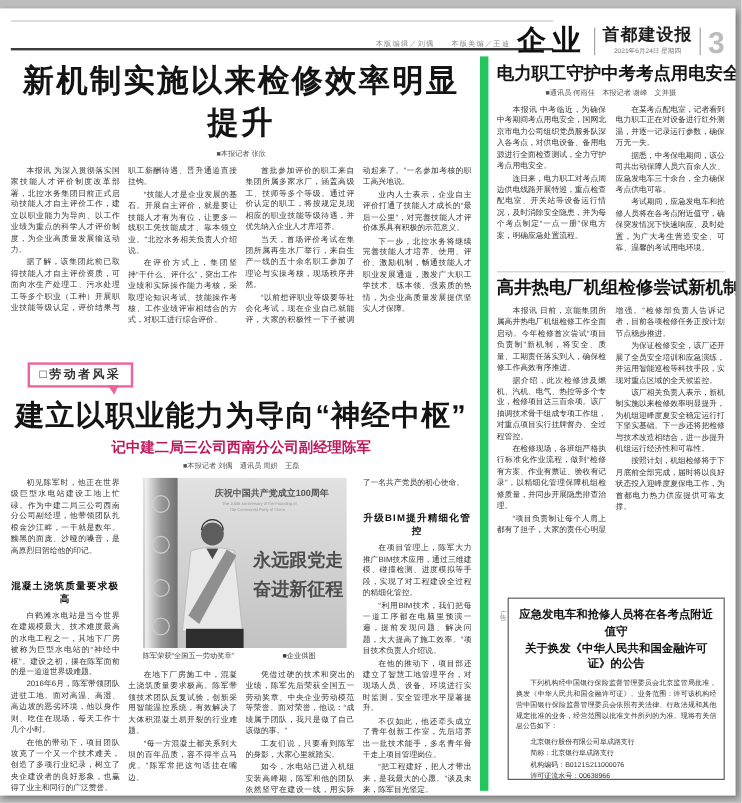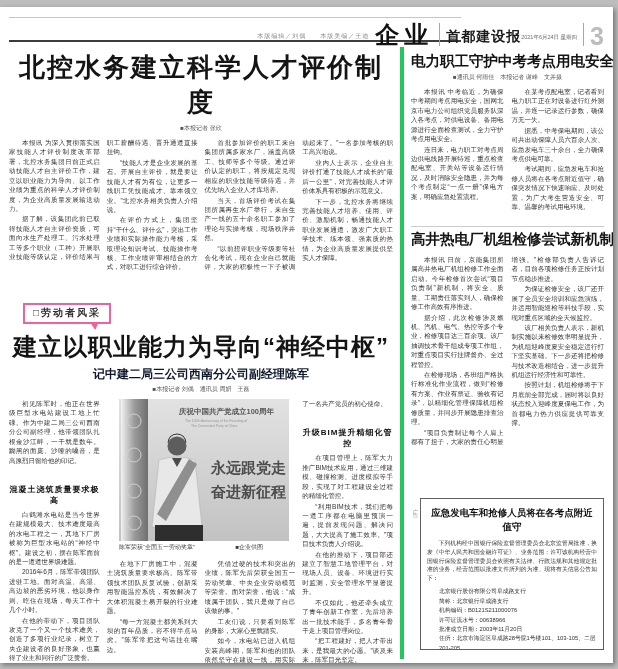--- a/index.html
+++ b/index.html
@@ -9,47 +9,47 @@
           padding:6px 9px 4px 9px; overflow:hidden; box-shadow:2px 2px 5px rgba(0,0,0,.4); }
 
   
   .hdr { position:relative; height:30px;text-decoration:underline; }
   .hdr-thin  { position:absolute; left:0; top:4px;  width:452px; height:1px; background:#c6c6c6; }
   .hdr-thick { position:absolute; left:0; bottom:1px; width:452px; height:2px; background:#3c3c3c; }
   .hdr-right { position:absolute; right:0; bottom:-4px; display:flex; align-items:flex-end; gap:6px; }
   .edition   { font-size:6px; color:#8a8a8a; letter-spacing:1px; padding-bottom:6px; white-space:nowrap; }
   .section   { font-size:24px; font-weight:bold; color:#101010; letter-spacing:5px; line-height:.95; white-space:nowrap; }
   .vbar      { width:1px; height:23px; background:#a6a6a6; margin-bottom:1px; }
-  .paperbox  { display:flex; flex-direction:row; align-items:center; padding-bottom:1px; }
+  .paperbox  { display:flex; flex-direction:column; align-items:center; padding-bottom:1px; }
   .paper-name{ font-size:14px; font-weight:bold; color:#1c1c1c; letter-spacing:1px; white-space:nowrap; }
   .paper-date{ font-size:5.5px; color:#6e6e6e; white-space:nowrap; margin-top:1px; }
   .pagenum   { font-size:25px; font-weight:bold; color:#bcbcbc; line-height:.85; }
 
   
   .content { display:flex; margin-top:4px; height:612px; }
   .left-zone { width:391px; padding-right:7px; }
-  .right-zone { flex:1; border-left:4px solid #22c55e; padding:2px 0 0 7px; min-width:0; }
+  .right-zone { flex:1; border-left:7px solid #22c55e; padding:2px 0 0 7px; min-width:0; }
 
   
   .para { font-size:6.5px; line-height:1.45; color:#333; text-align:justify; text-indent:2em; margin-bottom:1px; }
   .byline { font-size:6px; color:#555; text-align:center; margin:2px 0 5px; }
 
   
   .top-article h1 { font-size:26px; font-weight:bold; text-align:center; color:#141414; letter-spacing:2px; margin:3px 0 4px; }
   .top-article h2 { font-size:12.5px; font-weight:bold; text-align:center; color:#222; }
   .body4 { column-count:4; column-gap:7px; height:158px; overflow:hidden; }
 
   
   .feature { margin-top:6px; }
   .kicker { display:inline-block; border:2px solid var(--accent-pink,#f0619f); color:#333; font-weight:bold;
             font-size:10px; letter-spacing:2px; padding:1px 8px 2px; position:relative; margin-left:14px; }
   .kicker::after { content:""; position:absolute; right:12px; bottom:-8px; width:0; height:0;
             border-left:9px solid transparent; border-top:8px solid var(--accent-pink,#f0619f); transform:skewX(-24deg); }
   .feature h1 { font-size:24px; font-weight:bold; text-align:center; color:#141414; letter-spacing:1px; margin:7px 0 3px; }
-  .feature h2 { font-size:12px; font-weight:bold; text-align:center; color:#0f172a; }
+  .feature h2 { font-size:12px; font-weight:bold; text-align:center; color:#be185d; }
   .feature-body { position:relative; display:flex; gap:7px; height:306px; overflow:hidden; margin-top:2px; }
   .fcol { flex:1; min-width:0; overflow:hidden; }
   .fcol.pad { padding-top:160px; }
   .colhead { font-size:8px; font-weight:bold; text-align:center; color:#111; letter-spacing:1px; margin:19px 0 4px; }
   .lead-line { font-size:6.5px; line-height:1.45; color:#333; text-align:justify; }
 
   .photo-fig { position:absolute; left:110px; top:0; width:144px; }
   .photo-fig svg { display:block; width:170px; height:142px; }
   .caption-row { display:flex; justify-content:space-between; font-size:6px; color:#3d3d3d; margin-top:2px; }
 
@@ -88,21 +88,21 @@
       <span class="vbar"></span>
       <span class="pagenum">3</span>
     </div>
   </div>
 
   <div class="content">
 
     <div class="left-zone">
 
       <article class="top-article">
-        <h1>北控水务建立科学人才评价制度</h1>
+        <h1>新机制实施以来检修效率明显提升</h1>
         <div class="byline">■本报记者 张欣</div>
         <div class="body4">
             <p class="para">本报讯 为深入贯彻落实国家技能人才评价制度改革部署，北控水务集团日前正式启动技能人才自主评价工作，建立以职业能力为导向、以工作业绩为重点的科学人才评价制度，为企业高质量发展输送动力。</p>
             <p class="para">据了解，该集团此前已取得技能人才自主评价资质，可面向水生产处理工、污水处理工等多个职业（工种）开展职业技能等级认定，评价结果与职工薪酬待遇、晋升通道直接挂钩。</p>
             <p class="para">“技能人才是企业发展的基石。开展自主评价，就是要让技能人才有为有位，让更多一线职工凭技能成才、靠本领立业。”北控水务相关负责人介绍说。</p>
             <p class="para">在评价方式上，集团坚持“干什么、评什么”，突出工作业绩和实际操作能力考核，采取理论知识考试、技能操作考核、工作业绩评审相结合的方式，对职工进行综合评价。</p>
             <p class="para">首批参加评价的职工来自集团所属多家水厂，涵盖高级工、技师等多个等级。通过评价认定的职工，将按规定兑现相应的职业技能等级待遇，并优先纳入企业人才库培养。</p>
             <p class="para">当天，首场评价考试在集团所属再生水厂举行，来自生产一线的五十余名职工参加了理论与实操考核，现场秩序井然。</p>
             <p class="para">“以前想评职业等级要等社会化考试，现在企业自己就能评，大家的积极性一下子被调动起来了。”一名参加考核的职工高兴地说。</p>
             <p class="para">业内人士表示，企业自主评价打通了技能人才成长的“最后一公里”，对完善技能人才评价体系具有积极的示范意义。</p>
@@ -228,20 +228,21 @@
             <p class="para">为保证检修安全，该厂还开展了全员安全培训和应急演练，并运用智能巡检等科技手段，实现对重点区域的全天候监控。</p>
             <p class="para">该厂相关负责人表示，新机制实施以来检修效率明显提升，为机组迎峰度夏安全稳定运行打下坚实基础。下一步还将把检修与技术改造相结合，进一步提升机组运行经济性和可靠性。</p>
             <p class="para">按照计划，机组检修将于下月底前全部完成，届时将以良好状态投入迎峰度夏保电工作，为首都电力热力供应提供可靠支撑。</p>
           </div>
       </article>
 
       <div class="ad-row">
         <div class="ad-side">广告</div>
         <div class="ad-box">
           <div class="ad-title">应急发电车和抢修人员将在各考点附近值守</div>
+          <div class="ad-title">关于换发《中华人民共和国金融许可证》的公告</div>
           <div class="ad-intro">下列机构经中国银行保险监督管理委员会北京监管局批准，换发《中华人民共和国金融许可证》。业务范围：许可该机构经营中国银行保险监督管理委员会依照有关法律、行政法规和其他规定批准的业务，经营范围以批准文件所列的为准。现将有关信息公告如下：</div>
           <div class="ad-lines">
               <div class="ad-line">北京银行股份有限公司阜成路支行</div>
               <div class="ad-line">简称：北京银行阜成路支行</div>
               <div class="ad-line">机构编码：B0121S211000076</div>
               <div class="ad-line">许可证流水号：00638966</div>
               <div class="ad-line">批准成立日期：2003年11月20日</div>
               <div class="ad-line">住所：北京市海淀区阜成路28号院1号楼101、103-105、二层201-205</div>
             </div>
 

